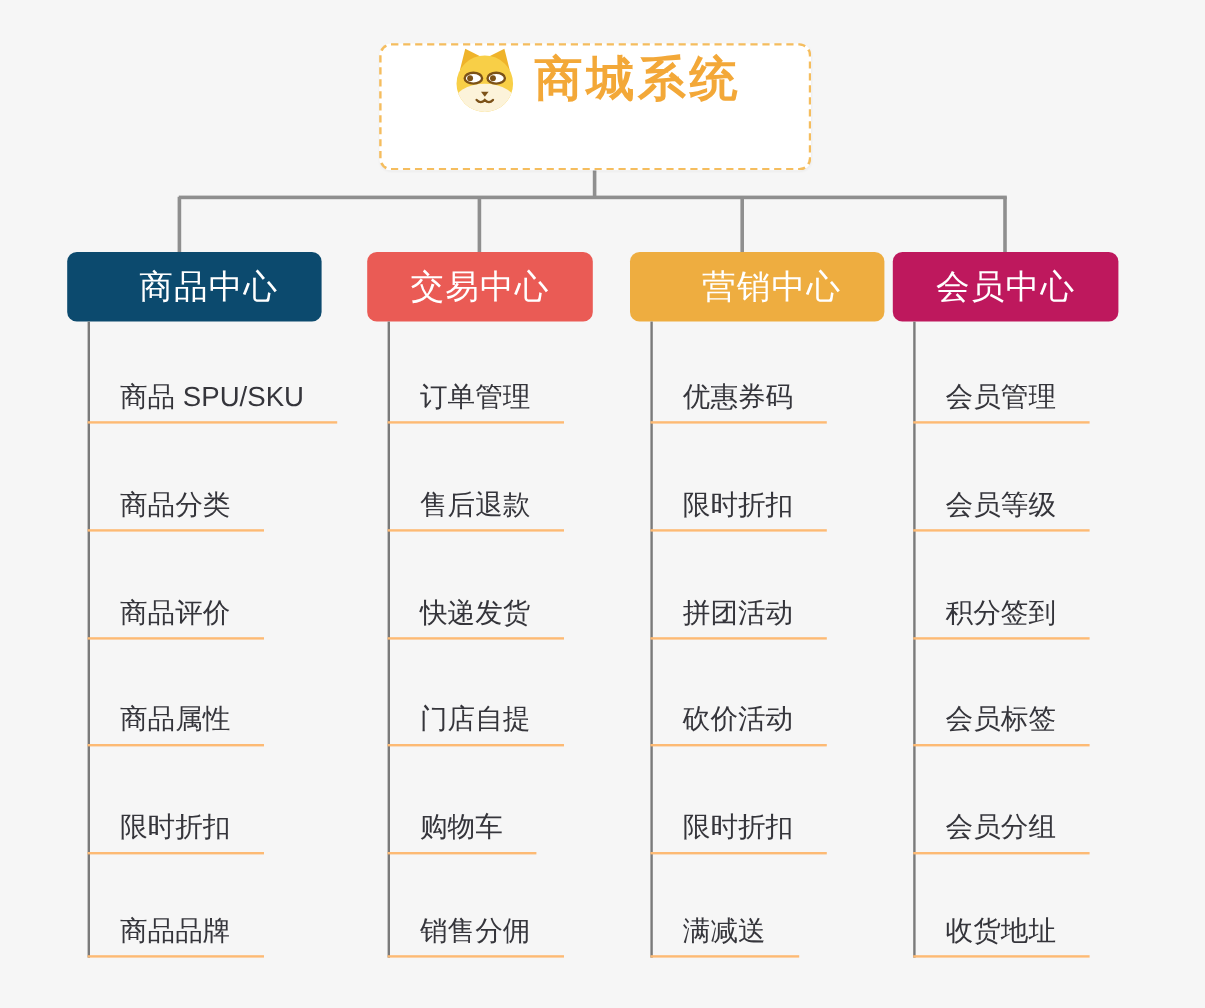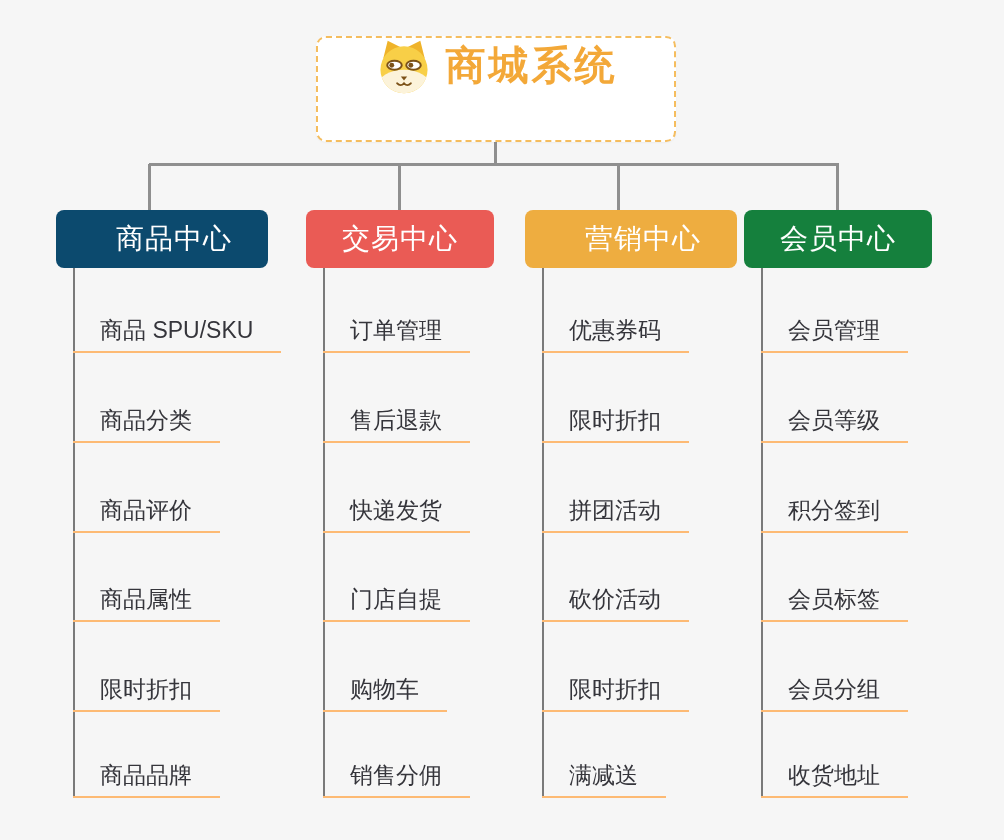--- a/index.html
+++ b/index.html
@@ -74,21 +74,21 @@
         <path d="M28.5,42.5 h7 l-3.5,4.5 z" fill="#7c5218"></path>
         <path d="M24.5,50 Q28.2,54 32,50 Q35.8,54 39.5,50" fill="none" stroke="#7c5218" stroke-width="2.2" stroke-linecap="round"></path>
       </svg>
     </span>
     <span class="root-title" style="color: rgb(243, 168, 56);">商城系统</span>
   </div>
 
   <div class="branch branch-1" style="background: #0c4a6e; padding-left: 24px;">商品中心</div>
   <div class="branch branch-2" style="background: rgb(234, 91, 85);">交易中心</div>
   <div class="branch branch-3" style="background: rgb(238, 173, 64); padding-left: 24px;">营销中心</div>
-  <div class="branch branch-4" style="background: #15803d;">会员中心</div>
+  <div class="branch branch-4" style="background: #be185d;">会员中心</div>
 
   <div class="col col-1">
     <div class="child">商品 SPU/SKU</div>
     <div class="child">商品分类</div>
     <div class="child">商品评价</div>
     <div class="child">商品属性</div>
     <div class="child">限时折扣</div>
     <div class="child">商品品牌</div>
   </div>
 

